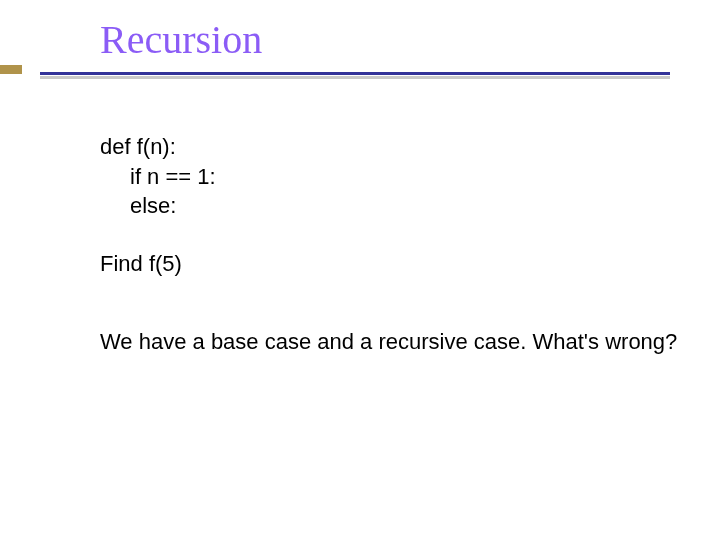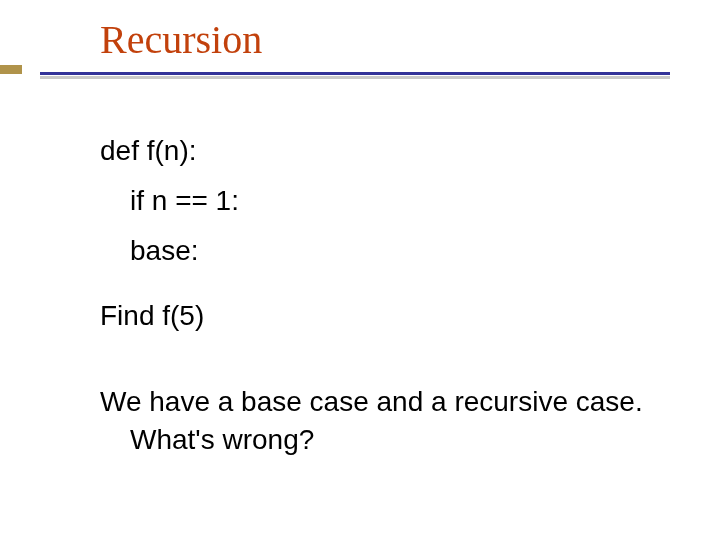--- a/index.html
+++ b/index.html
@@ -15,21 +15,21 @@
   .slide {
     position: relative;
     width: 720px;
     height: 540px;
     box-sizing: border-box;
     padding: 18px 40px 30px 100px;
   }
   .title {
     font-size: 40px;
     font-weight: 400;
-    color: #c2410c;
+    color: #8b5cf6;
     font-family: "Times New Roman", Times, serif;
     margin: 0 0 10px 0;
     line-height: 1.1;
   }
   .rule-wrap {
     position: relative;
     height: 10px;
     margin-left: -60px;
     margin-right: 10px;
     margin-bottom: 50px;
@@ -50,28 +50,28 @@
   }
   .accent {
     position: absolute;
     left: -50px;
     top: -7px;
     width: 32px;
     height: 9px;
     background: #b0934a;
   }
   .body {
-    font-size: 28px;
+    font-size: 22px;
     line-height: 1.35;
     color: #000;
   }
   .para {
     margin: 0 0 28px 0;
   }
-  .indent1 { padding-left: 30px; margin-top: 12px; }
+  .indent1 { padding-left: 30px; }
   .indent2 { padding-left: 80px; }
   .hang {
     padding-left: 30px;
     text-indent: -30px;
     margin-top: 48px;
   }
 </style>
 </head>
 <body>
 
@@ -83,21 +83,21 @@
     <div class="rule-shadow"></div>
     <div class="rule-main"></div>
     <div class="accent"></div>
   </div>
 
   <div class="body">
 
     <div class="para">
       <div>def f(n):</div>
       <div class="indent1">if n == 1:</div>
-      <div class="indent1">base:</div>
+      <div class="indent1">else:</div>
     </div>
 
     <div class="para">Find f(5)</div>
 
     <div class="para hang">We have a base case and a recursive case.  What's wrong?</div>
 
   </div>
 
 </div>
 

